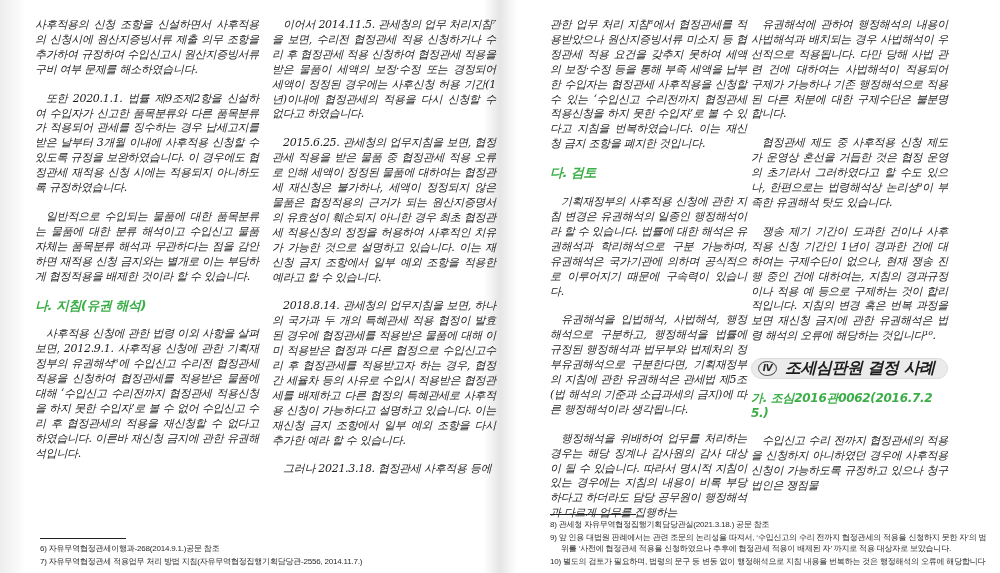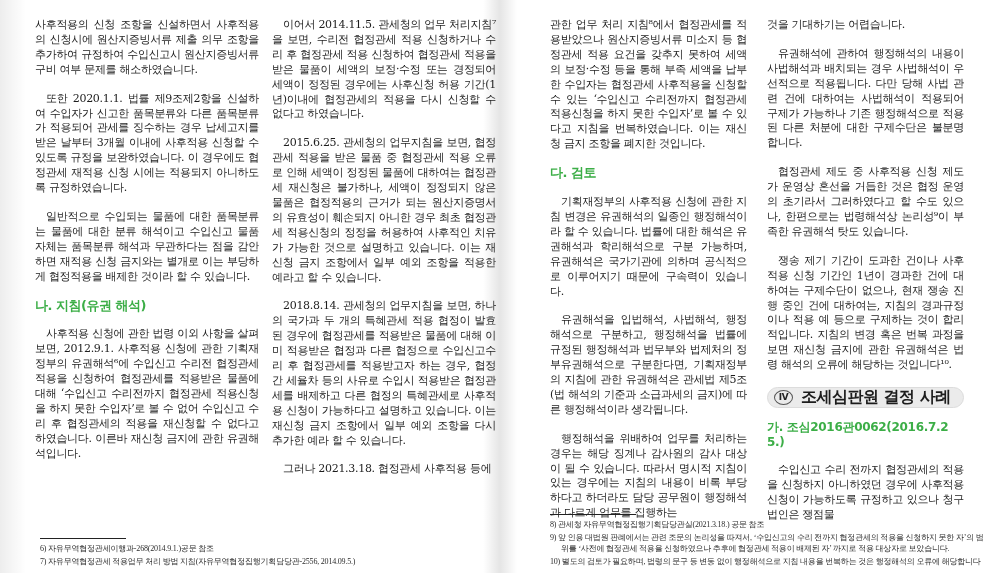--- a/index.html
+++ b/index.html
@@ -18,26 +18,26 @@
     background:linear-gradient(90deg, rgba(0,0,0,0.07), rgba(0,0,0,0));
     pointer-events:none; z-index:5;
   }
   .gutter-shadow {
     position:absolute; left:483px; top:0; width:34px; height:573px;
     background:linear-gradient(90deg, rgba(0,0,0,0) 0%, rgba(0,0,0,0.10) 50%, rgba(0,0,0,0) 100%);
     pointer-events:none; z-index:5;
   }
   .cols { display:flex; padding-top:18px; }
   .page-left  .cols { padding-left:35px; gap:13px; }
-  .page-right .cols { padding-left:50px; gap:20px; }
+  .page-right .cols { padding-left:50px; gap:4px; }
   .page-left  .col { width:224px; }
   .page-right .col { width:197px; }
   .col {
     font-size:11px; line-height:14.9px; text-align:justify;
-    letter-spacing:-0.3px; word-break:break-all;
+    letter-spacing:-0.3px; word-break:break-all;font-style:italic;
   }
   .para { margin-bottom:14px; }
   .para.indent { text-indent:11px; }
   .h-green {
     color:var(--green,#3cae47);
     font-family:"DejaVu Sans","Liberation Sans",sans-serif;
     font-weight:bold; font-size:13px; letter-spacing:-0.5px;
     margin:2px 0 14px 0; text-align:left;
   }
   .sub-green {
@@ -56,21 +56,21 @@
     display:inline-block; border:1px solid #555; border-radius:50%;
     font-size:9px; line-height:13px; height:15px; min-width:19px;
     text-align:center; font-weight:bold; color:#222; padding:0 3px;
     background:transparent;
   }
   .section-title {
     font-weight:bold; font-size:16px; color:#1c1c1c; letter-spacing:-0.5px;
   }
   .footnotes {
     position:absolute; bottom:5px;
-    font-family:Liberation Serif, serif;
+    font-family:Liberation Sans, sans-serif;
     font-size:8px; line-height:11.5px; color:#2b2b2b;
     letter-spacing:-0.2px; text-align:left;
   }
   .page-left  .footnotes { left:40px;  right:5px; }
   .page-right .footnotes { left:50px;  right:12px; }
   .fn-rule { width:86px; border-top:1.2px solid #222; margin-bottom:4px; }
   .fn { padding-left:11px; text-indent:-11px; margin-bottom:1px; }
 </style>
 </head>
 <body>
@@ -89,35 +89,34 @@
       <div class="col">
         <p class="para indent">이어서 2014.11.5. 관세청의 업무 처리지침⁷을 보면, 수리전 협정관세 적용 신청하거나 수리 후 협정관세 적용 신청하여 협정관세 적용을 받은 물품이 세액의 보정·수정 또는 경정되어 세액이 정정된 경우에는 사후신청 허용 기간(1년)이내에 협정관세의 적용을 다시 신청할 수 없다고 하였습니다.</p>
         <p class="para indent">2015.6.25. 관세청의 업무지침을 보면, 협정관세 적용을 받은 물품 중 협정관세 적용 오류로 인해 세액이 정정된 물품에 대하여는 협정관세 재신청은 불가하나, 세액이 정정되지 않은 물품은 협정적용의 근거가 되는 원산지증명서의 유효성이 훼손되지 아니한 경우 최초 협정관세 적용신청의 정정을 허용하여 사후적인 치유가 가능한 것으로 설명하고 있습니다. 이는 재신청 금지 조항에서 일부 예외 조항을 적용한 예라고 할 수 있습니다.</p>
         <p class="para indent">2018.8.14. 관세청의 업무지침을 보면, 하나의 국가과 두 개의 특혜관세 적용 협정이 발효된 경우에 협정관세를 적용받은 물품에 대해 이미 적용받은 협정과 다른 협정으로 수입신고수리 후 협정관세를 적용받고자 하는 경우, 협정간 세율차 등의 사유로 수입시 적용받은 협정관세를 배제하고 다른 협정의 특혜관세로 사후적용 신청이 가능하다고 설명하고 있습니다. 이는 재신청 금지 조항에서 일부 예외 조항을 다시 추가한 예라 할 수 있습니다.</p>
         <p class="para indent">그러나 2021.3.18. 협정관세 사후적용 등에</p>
       </div>
     </div>
     <div class="footnotes">
       <div class="fn-rule"></div>
       <div class="fn">6) 자유무역협정관세이행과-268(2014.9.1.)공문 참조</div>
-      <div class="fn">7) 자유무역협정관세 적용업무 처리 방법 지침(자유무역협정집행기획담당관-2556, 2014.09.5.)</div>
+      <div class="fn">7) 자유무역협정관세 적용업무 처리 방법 지침(자유무역협정집행기획담당관-2556, 2014.11.7.)</div>
     </div>
   </div>
 
   <div class="page page-right">
     <div class="cols">
       <div class="col">
         <p class="para">관한 업무 처리 지침⁸에서 협정관세를 적용받았으나 원산지증빙서류 미소지 등 협정관세 적용 요건을 갖추지 못하여 세액의 보정·수정 등을 통해 부족 세액을 납부한 수입자는 협정관세 사후적용을 신청할 수 있는 ‘수입신고 수리전까지 협정관세 적용신청을 하지 못한 수입자’로 볼 수 있다고 지침을 번복하였습니다. 이는 재신청 금지 조항을 폐지한 것입니다.</p>
         <h3 class="h-green">다. 검토</h3>
         <p class="para indent">기획재정부의 사후적용 신청에 관한 지침 변경은 유권해석의 일종인 행정해석이라 할 수 있습니다. 법률에 대한 해석은 유권해석과 학리해석으로 구분 가능하며, 유권해석은 국가기관에 의하며 공식적으로 이루어지기 때문에 구속력이 있습니다.</p>
         <p class="para indent">유권해석을 입법해석, 사법해석, 행정해석으로 구분하고, 행정해석을 법률에 규정된 행정해석과 법무부와 법제처의 정부유권해석으로 구분한다면, 기획재정부의 지침에 관한 유권해석은 관세법 제5조(법 해석의 기준과 소급과세의 금지)에 따른 행정해석이라 생각됩니다.</p>
         <p class="para indent">행정해석을 위배하여 업무를 처리하는 경우는 해당 징계나 감사원의 감사 대상이 될 수 있습니다. 따라서 명시적 지침이 있는 경우에는 지침의 내용이 비록 부당하다고 하더라도 담당 공무원이 행정해석과 다르게 업무를 집행하는</p>
       </div>
       <div class="col">
-        <p class="para">것을 기대하기는 어렵습니다.</p>
         <p class="para indent">유권해석에 관하여 행정해석의 내용이 사법해석과 배치되는 경우 사법해석이 우선적으로 적용됩니다. 다만 당해 사법 관련 건에 대하여는 사법해석이 적용되어 구제가 가능하나 기존 행정해석으로 적용된 다른 처분에 대한 구제수단은 불분명합니다.</p>
         <p class="para indent">협정관세 제도 중 사후적용 신청 제도가 운영상 혼선을 거듭한 것은 협정 운영의 초기라서 그러하였다고 할 수도 있으나, 한편으로는 법령해석상 논리성⁹이 부족한 유권해석 탓도 있습니다.</p>
         <p class="para indent">쟁송 제기 기간이 도과한 건이나 사후적용 신청 기간인 1년이 경과한 건에 대하여는 구제수단이 없으나, 현재 쟁송 진행 중인 건에 대하여는, 지침의 경과규정이나 적용 예 등으로 구제하는 것이 합리적입니다. 지침의 변경 혹은 번복 과정을 보면 재신청 금지에 관한 유권해석은 법령 해석의 오류에 해당하는 것입니다¹⁰.</p>
         <div class="section-pill">
           <span class="section-roman">Ⅳ</span>
           <span class="section-title">조세심판원 결정 사례</span>
         </div>
         <h4 class="sub-green">가. 조심2016관0062(2016.7.25.)</h4>
         <p class="para indent">수입신고 수리 전까지 협정관세의 적용을 신청하지 아니하였던 경우에 사후적용 신청이 가능하도록 규정하고 있으나 청구법인은 쟁점물</p>
       </div>

